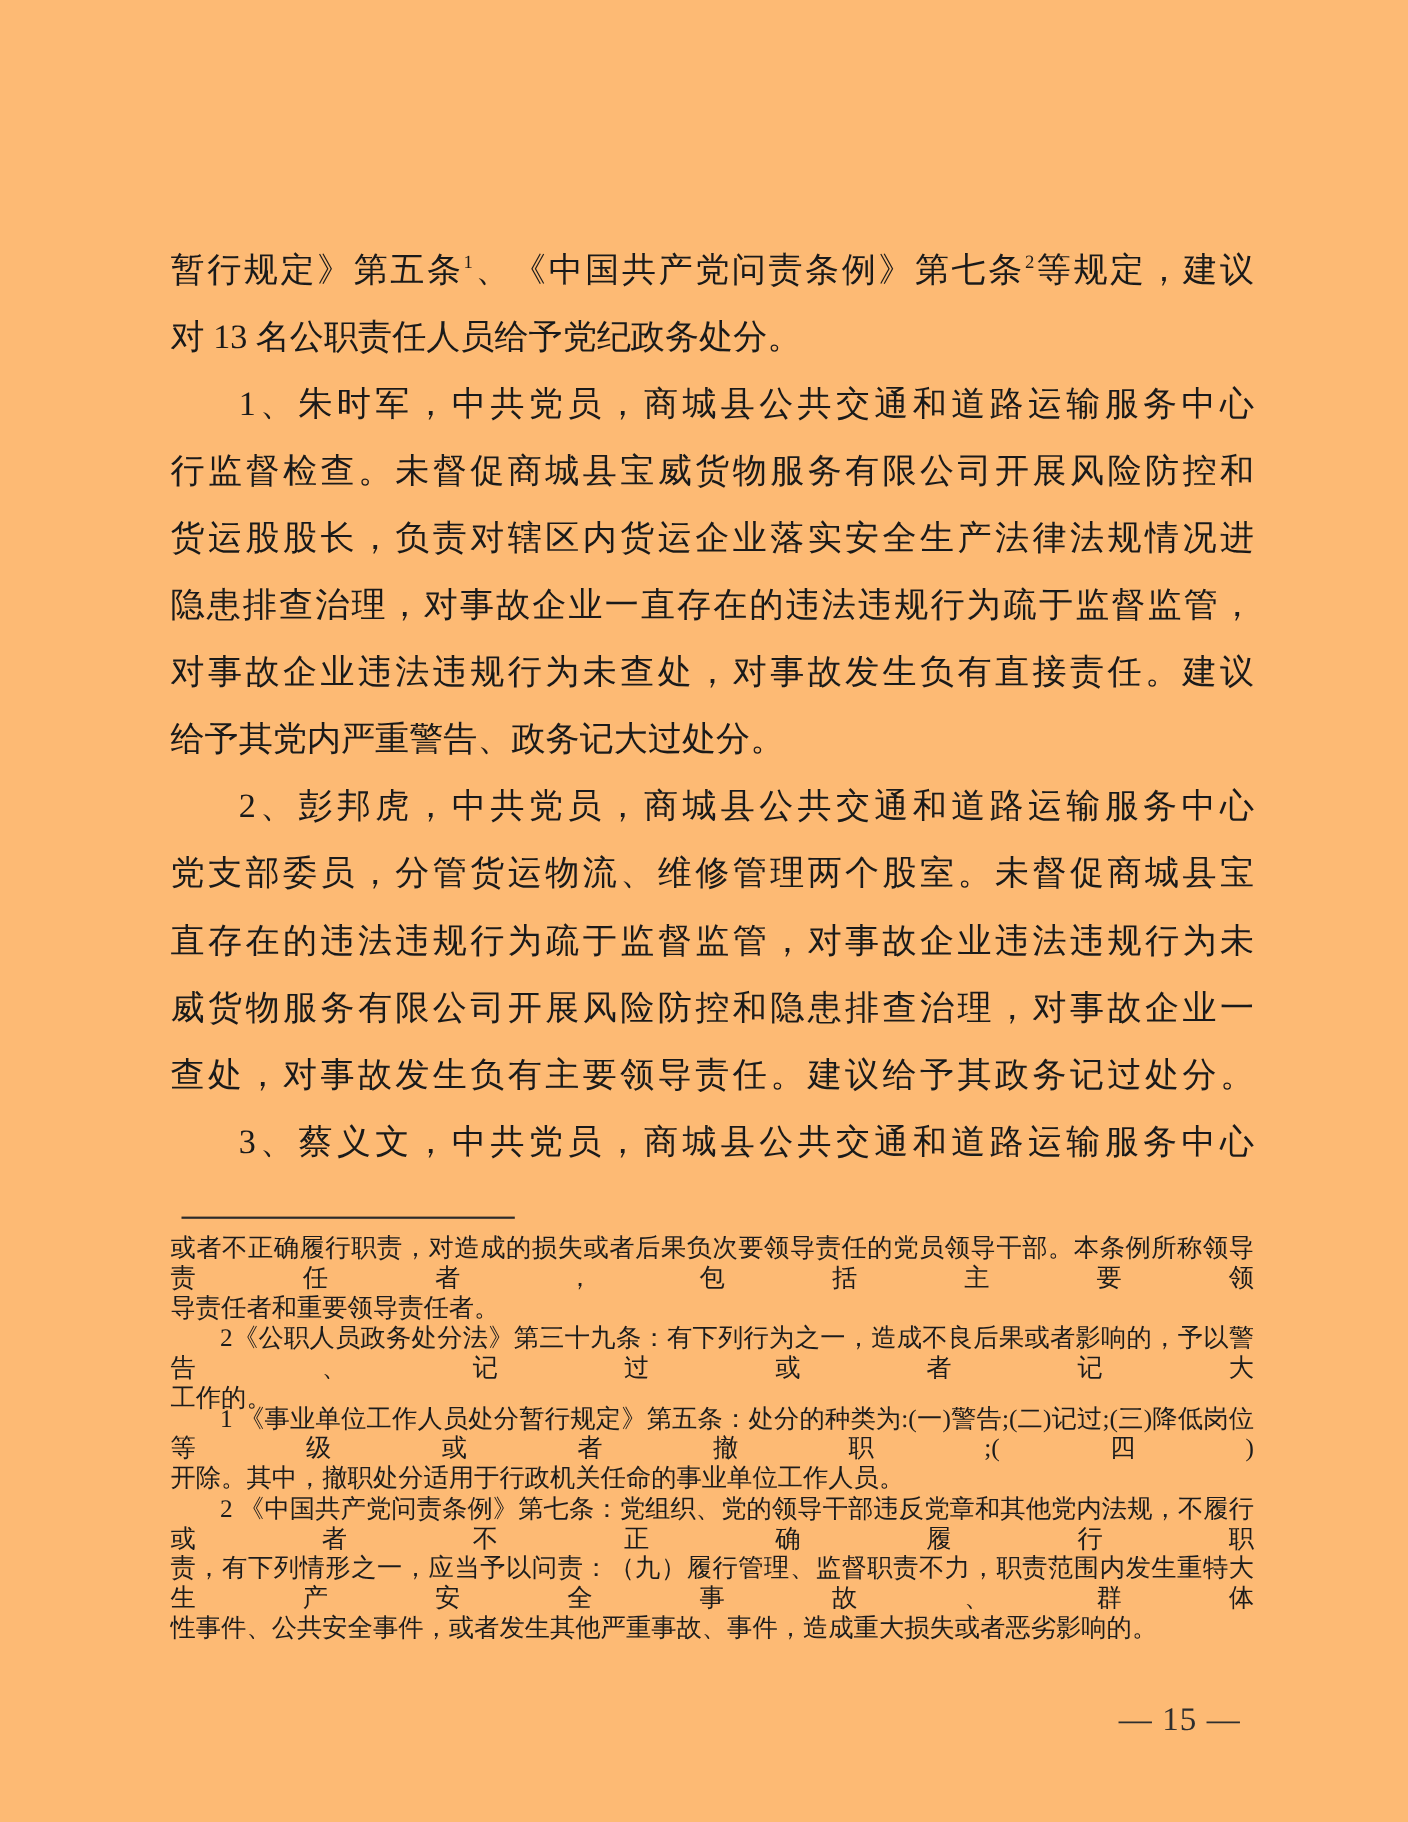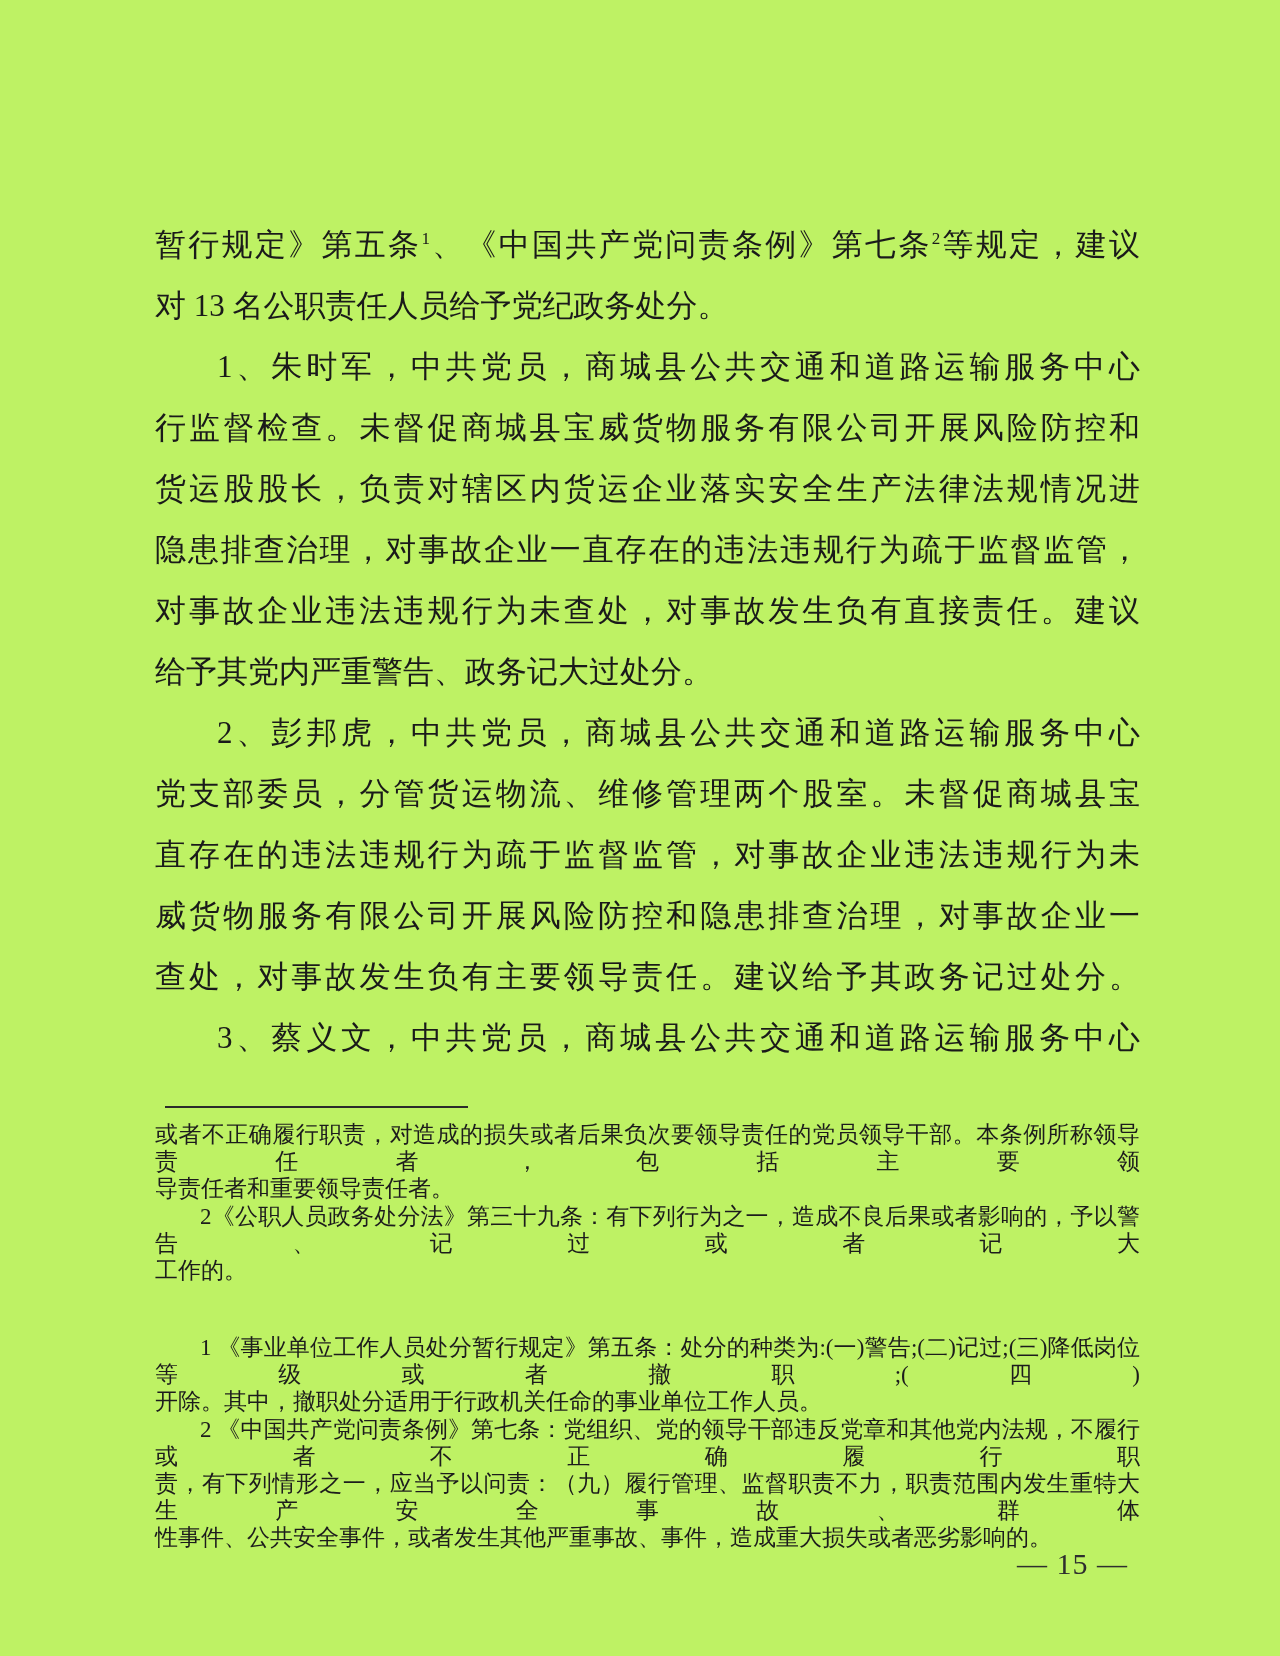--- a/index.html
+++ b/index.html
@@ -1,20 +1,20 @@
 <!DOCTYPE html>
 <html><head>
 <meta charset="utf-8">
 <style>
   html,body{margin:0;padding:0;background:#e8e8e8;}
   .page{
     position:relative;
     width:1280px;height:1656px;
     margin:0 auto;
-    background:#bef264;
+    background:#fdba74;
     font-family:"Liberation Serif","DejaVu Serif",serif;
     color:#1a1a1a;
     overflow:hidden;
   }
   .body-text{
     position:absolute;
     left:155px;top:214px;width:985px;
     font-size:31px;
     line-height:61px;
   }
@@ -40,21 +40,21 @@
     border-top:2px solid #2b2b2b;
   }
   .footnotes{
     position:absolute;
     left:155px;width:985px;
     font-size:23px;
     line-height:27.2px;
     color:#1c1c1c;
   }
   .footnotes.block-a{ top:1121px; }
-  .footnotes.block-b{ top:1334px; }
+  .footnotes.block-b{ top:1276px; }
   .footnotes .tline.indent{ text-indent:45px; }
   .page-number{
     position:absolute;
     left:1000px;top:1547px;
     width:145px;
     text-align:center;
     font-size:30px;
     color:#2e2e2e;
     letter-spacing:1px;
   }

